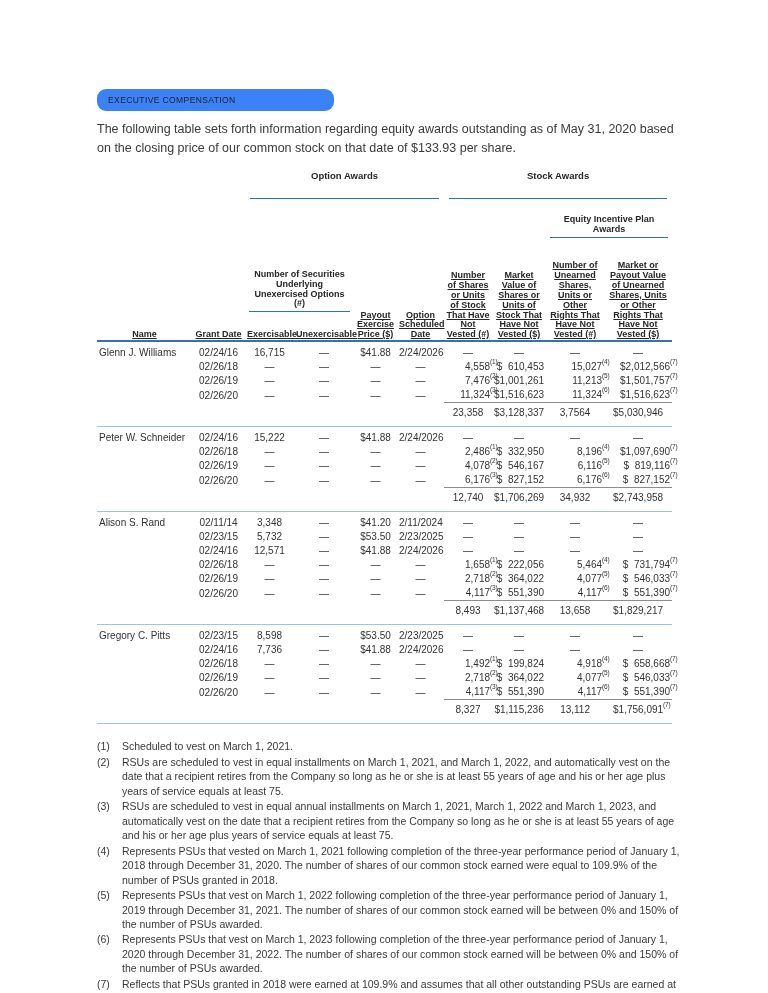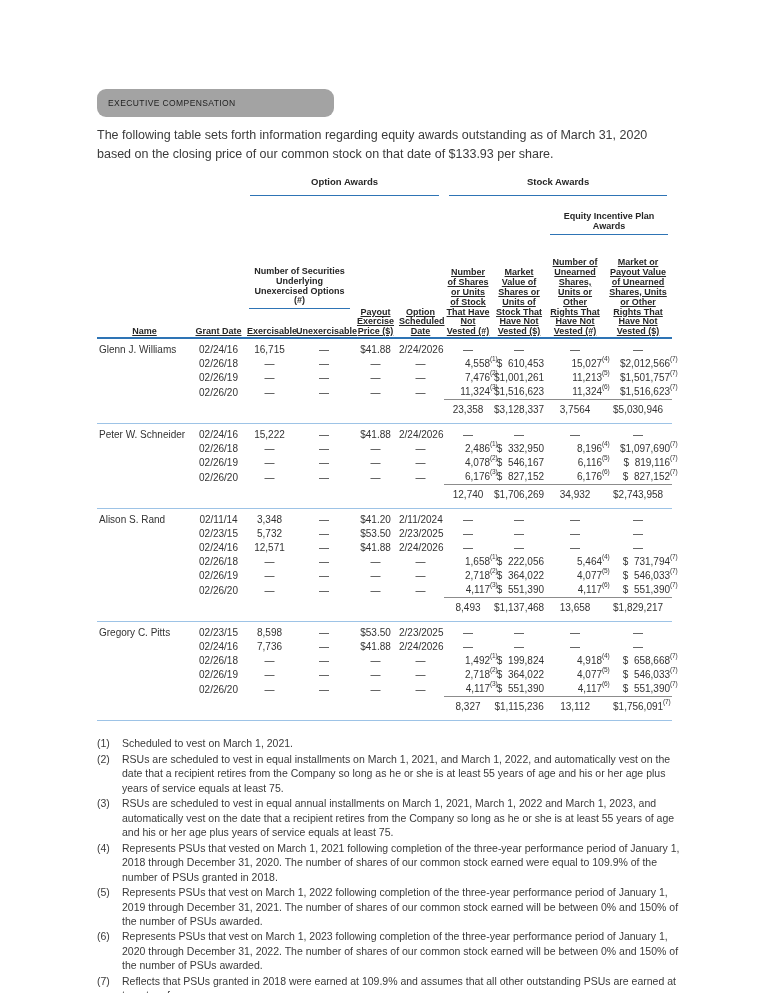--- a/index.html
+++ b/index.html
@@ -2,35 +2,35 @@
 <html><head>
 <meta charset="utf-8">
 <style>
   * { margin:0; padding:0; box-sizing:border-box; }
   html,body { background:#ffffff; }
   body { font-family:"Liberation Sans","DejaVu Sans",sans-serif; color:#3a3a3a; }
   .page { position:relative; width:768px; height:993px; background:#fff; overflow:hidden; }
   .content { position:absolute; left:97px; top:89px; width:592px; }
 
   
-  .pill { width:237px; height:28px; background:#a3a3a3; border-radius:9px;
+  .pill { width:237px; height:22px; background:#3b82f6; border-radius:9px;
           display:flex; align-items:center; padding-left:11px;
           font-size:8.5px; letter-spacing:.4px; color:#1f1f1f; }
 
   
   .title { margin-top:17px; font-size:16.5px; font-style:italic; font-weight:400; color:#4d4d4d; letter-spacing:.2px; }
   .intro { margin-top:9px; width:584px; font-size:12.5px; line-height:1.5; color:#3a3a3a; }
 
   
   table.eq { margin-top:13px; width:575px; border-collapse:collapse; table-layout:fixed; }
   table.eq th { font-weight:bold; font-size:9px; line-height:1.1; color:#262626;
                 vertical-align:bottom; text-align:center; padding:0 2px; }
   table.eq td { font-size:10px; line-height:1.3; color:#333; padding:.5px 2px; vertical-align:bottom; }
 
-  .spanlabel { font-size:9.5px; border-bottom:1.5px solid #2e74b5; padding-bottom:8px; margin:0 3px; }
+  .spanlabel { font-size:9.5px; border-bottom:1.5px solid #2e74b5; padding-bottom:17px; margin:0 3px; }
   .grplabel  { border-bottom:1.5px solid #2e74b5; padding-bottom:2px; margin:16px 2px; }
   th.hrule { border-bottom:2px solid #2e74b5; padding-bottom:2px;text-decoration:underline; }
   th.h-name { text-align:left; }
   tr.subhead th { padding-top:2px; }
 
   td.c-name { text-align:left; white-space:nowrap; font-size:10px; color:#333; }
   td.c-mid  { text-align:center; }
   td.c-num  { text-align:right; white-space:pre; }
   td.c-dash { text-align:center; }
   sup { font-size:6.5px; line-height:0; display:inline-block; width:0; overflow:visible; vertical-align:6px; letter-spacing:-.2px; }
@@ -49,21 +49,21 @@
 <body>
 
 <div class="page">
   <div class="content">
 
     <div class="pill">
       <span>EXECUTIVE COMPENSATION</span>
     </div>
 
 
-    <div class="intro">The following table sets forth information regarding equity awards outstanding as of March 31, 2020 based on the closing price of our common stock on that date of $133.93 per share.</div>
+    <div class="intro">The following table sets forth information regarding equity awards outstanding as of May 31, 2020 based on the closing price of our common stock on that date of $133.93 per share.</div>
 
     <table class="eq">
       <colgroup>
         <col style="width:95px">
           <col style="width:53px">
           <col style="width:49px">
           <col style="width:60px">
         <col style="width:43px">
           <col style="width:47px">
           <col style="width:48px">

